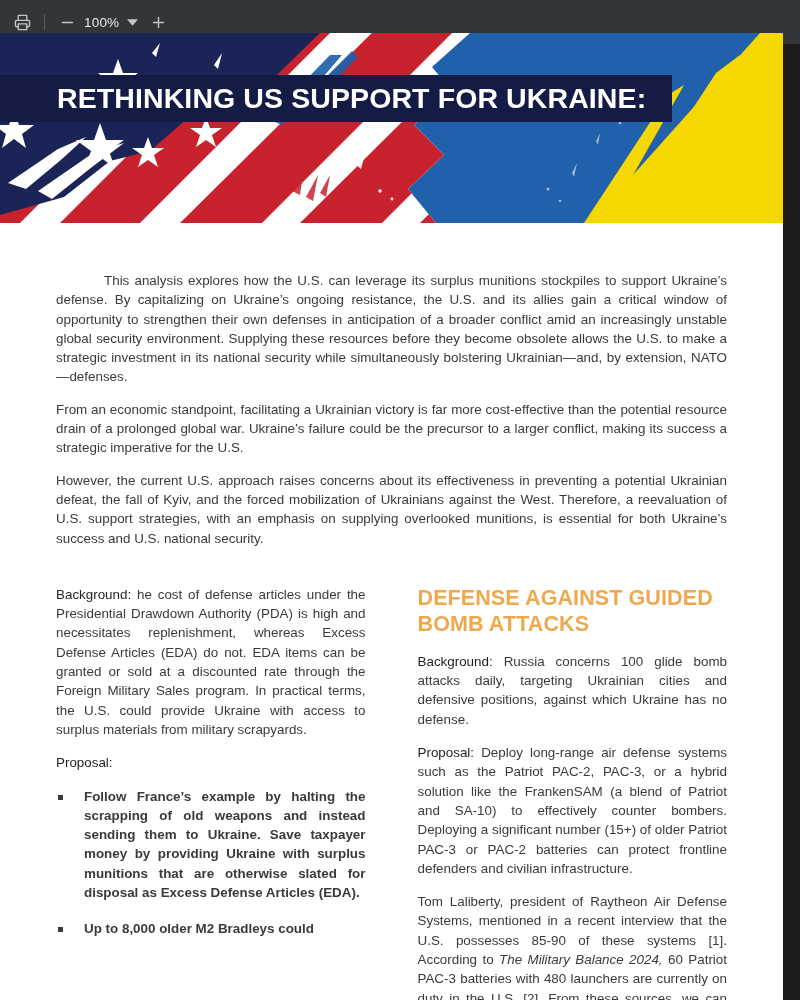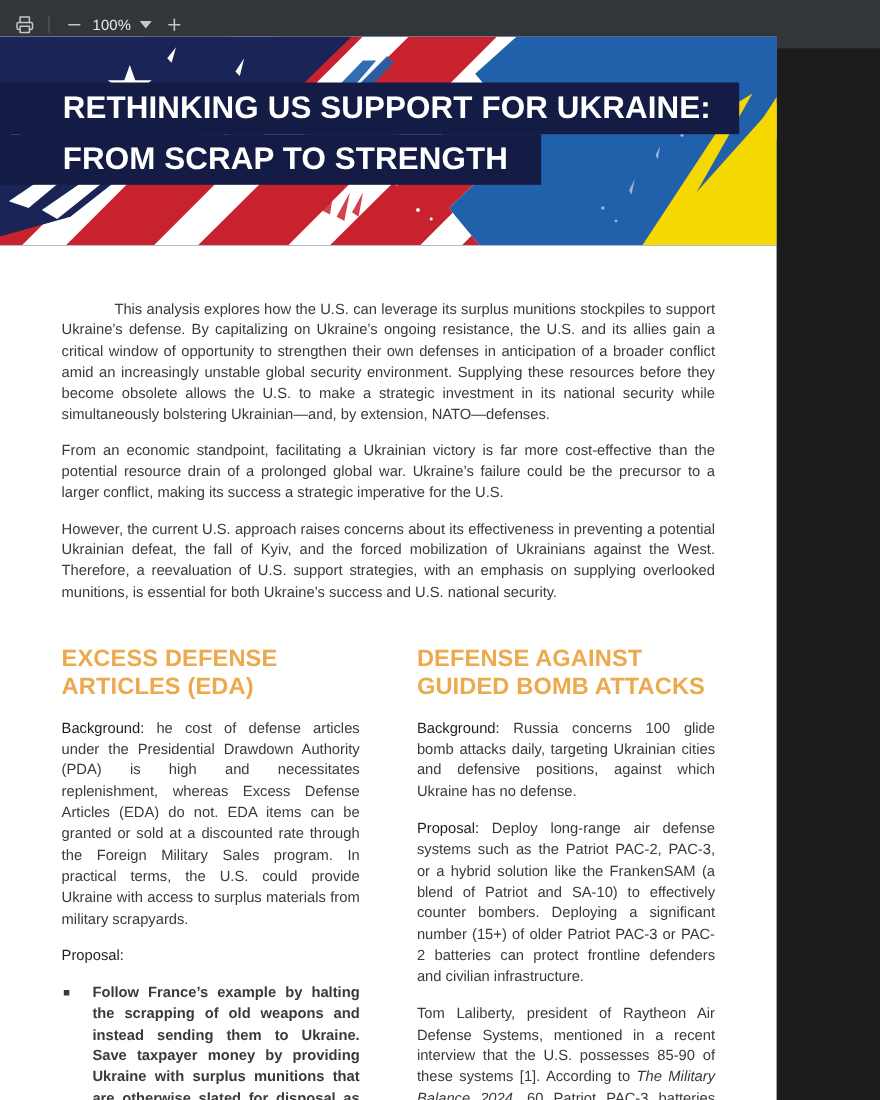--- a/index.html
+++ b/index.html
@@ -45,21 +45,21 @@
     letter-spacing: 0.2px;
     min-width: 38px;
     text-align: center;
     padding: 0 2px;
   }
 
   
   #page {
     position: absolute;
     top: 33px; left: 0;
-    width: 706px;
+    width: 783px;
     height: 967px;
     background: #ffffff;
     overflow: hidden;
   }
 
   
   #banner {
     position: relative;
     width: 783px;
     height: 190px;
@@ -280,34 +280,32 @@
         <g fill="#ffffff" opacity="0.9">
           <polygon points="356,132 366,118 361,136"></polygon>
           <circle cx="380" cy="158" r="1.8"></circle>
           <circle cx="392" cy="166" r="1.4"></circle>
         </g>
       </g>
     </svg>
 
     <div id="title-wrap">
       <div><span class="title-line l1">RETHINKING US SUPPORT FOR UKRAINE:</span></div>
-      <div><span class="title-line l2">FROM SCRAP TO STRENGTH</span></div>
     </div>
   </div>
 
   <div id="body-area">
 
     <p class="para first">This analysis explores how the U.S. can leverage its surplus munitions stockpiles to support Ukraine’s defense. By capitalizing on Ukraine’s ongoing resistance, the U.S. and its allies gain a critical window of opportunity to strengthen their own defenses in anticipation of a broader conflict amid an increasingly unstable global security environment. Supplying these resources before they become obsolete allows the U.S. to make a strategic investment in its national security while simultaneously bolstering Ukrainian—and, by extension, NATO—defenses.</p>
     <p class="para">From an economic standpoint, facilitating a Ukrainian victory is far more cost-effective than the potential resource drain of a prolonged global war. Ukraine’s failure could be the precursor to a larger conflict, making its success a strategic imperative for the U.S.</p>
     <p class="para">However, the current U.S. approach raises concerns about its effectiveness in preventing a potential Ukrainian defeat, the fall of Kyiv, and the forced mobilization of Ukrainians against the West. Therefore, a reevaluation of U.S. support strategies, with an emphasis on supplying overlooked munitions, is essential for both Ukraine’s success and U.S. national security.</p>
 
     <div id="columns">
 
       <div class="col">
-        <h2 class="sec-head">EXCESS DEFENSE ARTICLES (EDA)</h2>
 
         <p class="col-para">
           <b>Background:</b><span> he cost of defense articles under the Presidential Drawdown Authority (PDA) is high and necessitates replenishment, whereas Excess Defense Articles (EDA) do not. EDA items can be granted or sold at a discounted rate through the Foreign Military Sales program. In practical terms, the U.S. could provide Ukraine with access to surplus materials from military scrapyards.</span>
         </p>
 
         <p class="col-para">
           <b>Proposal:</b>
         </p>
 
         <ul class="bullets">

